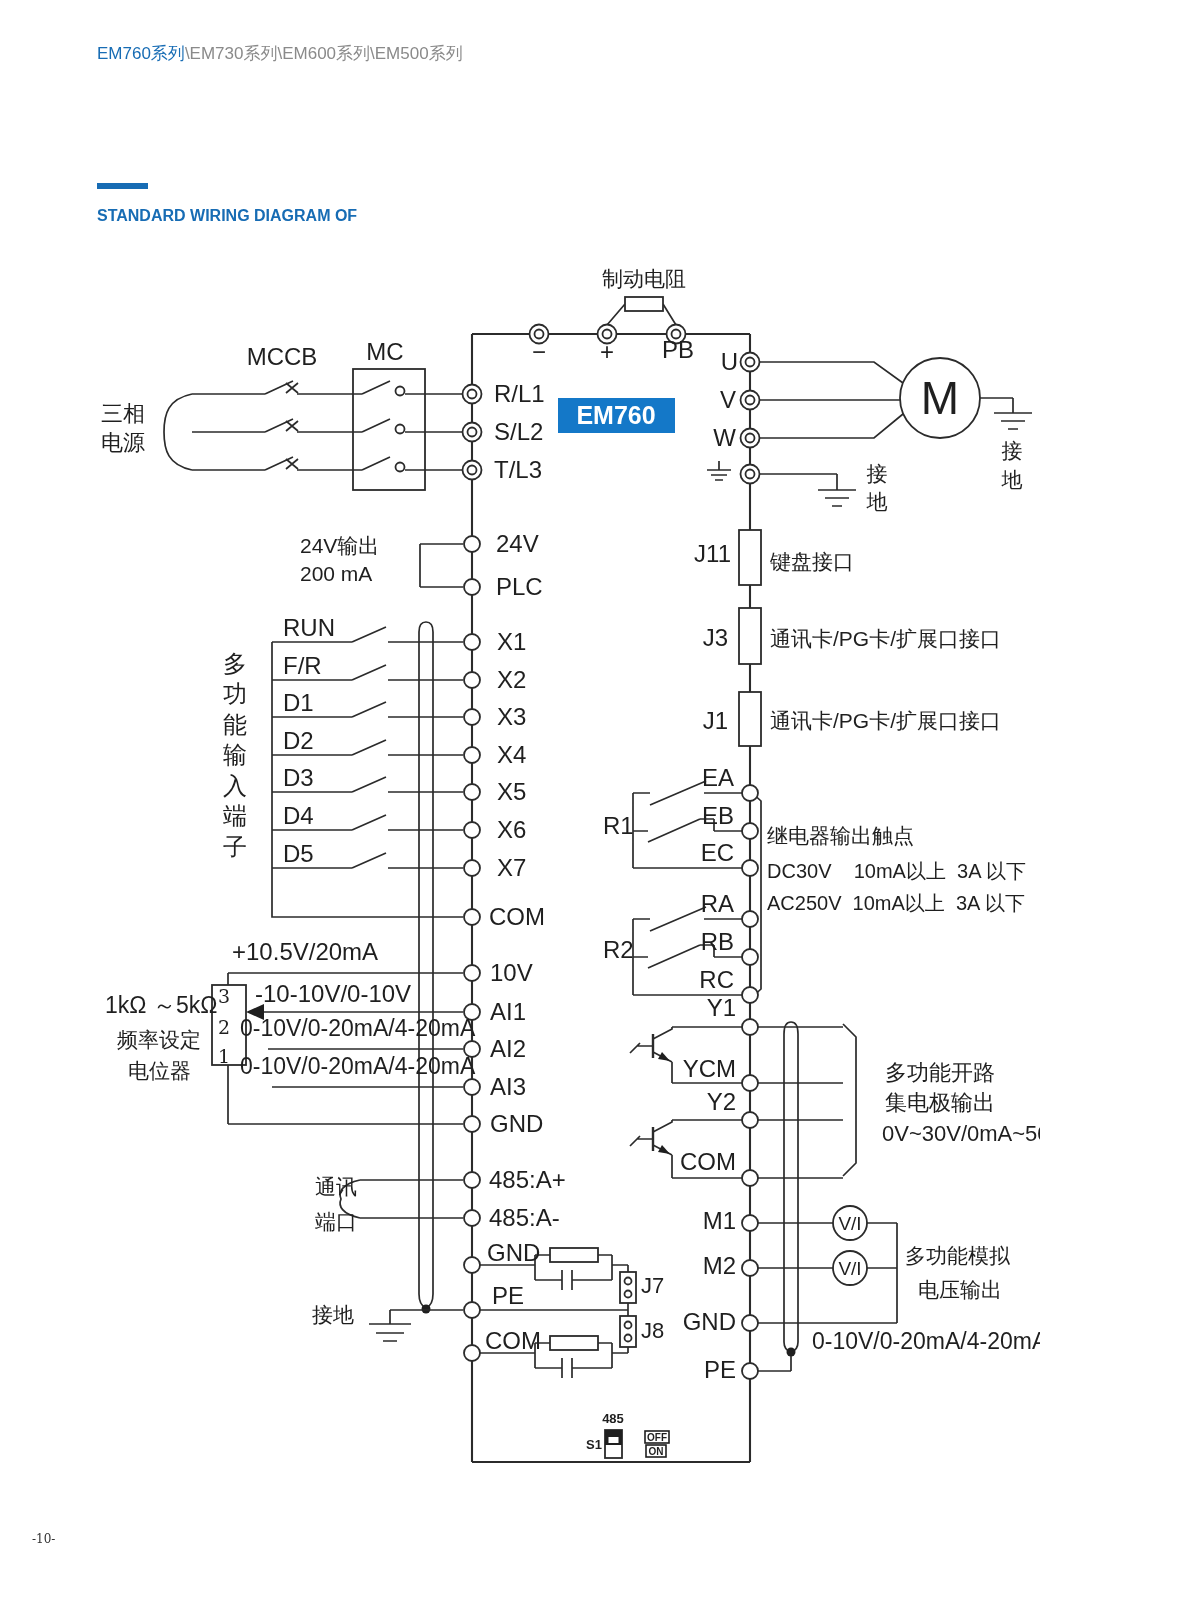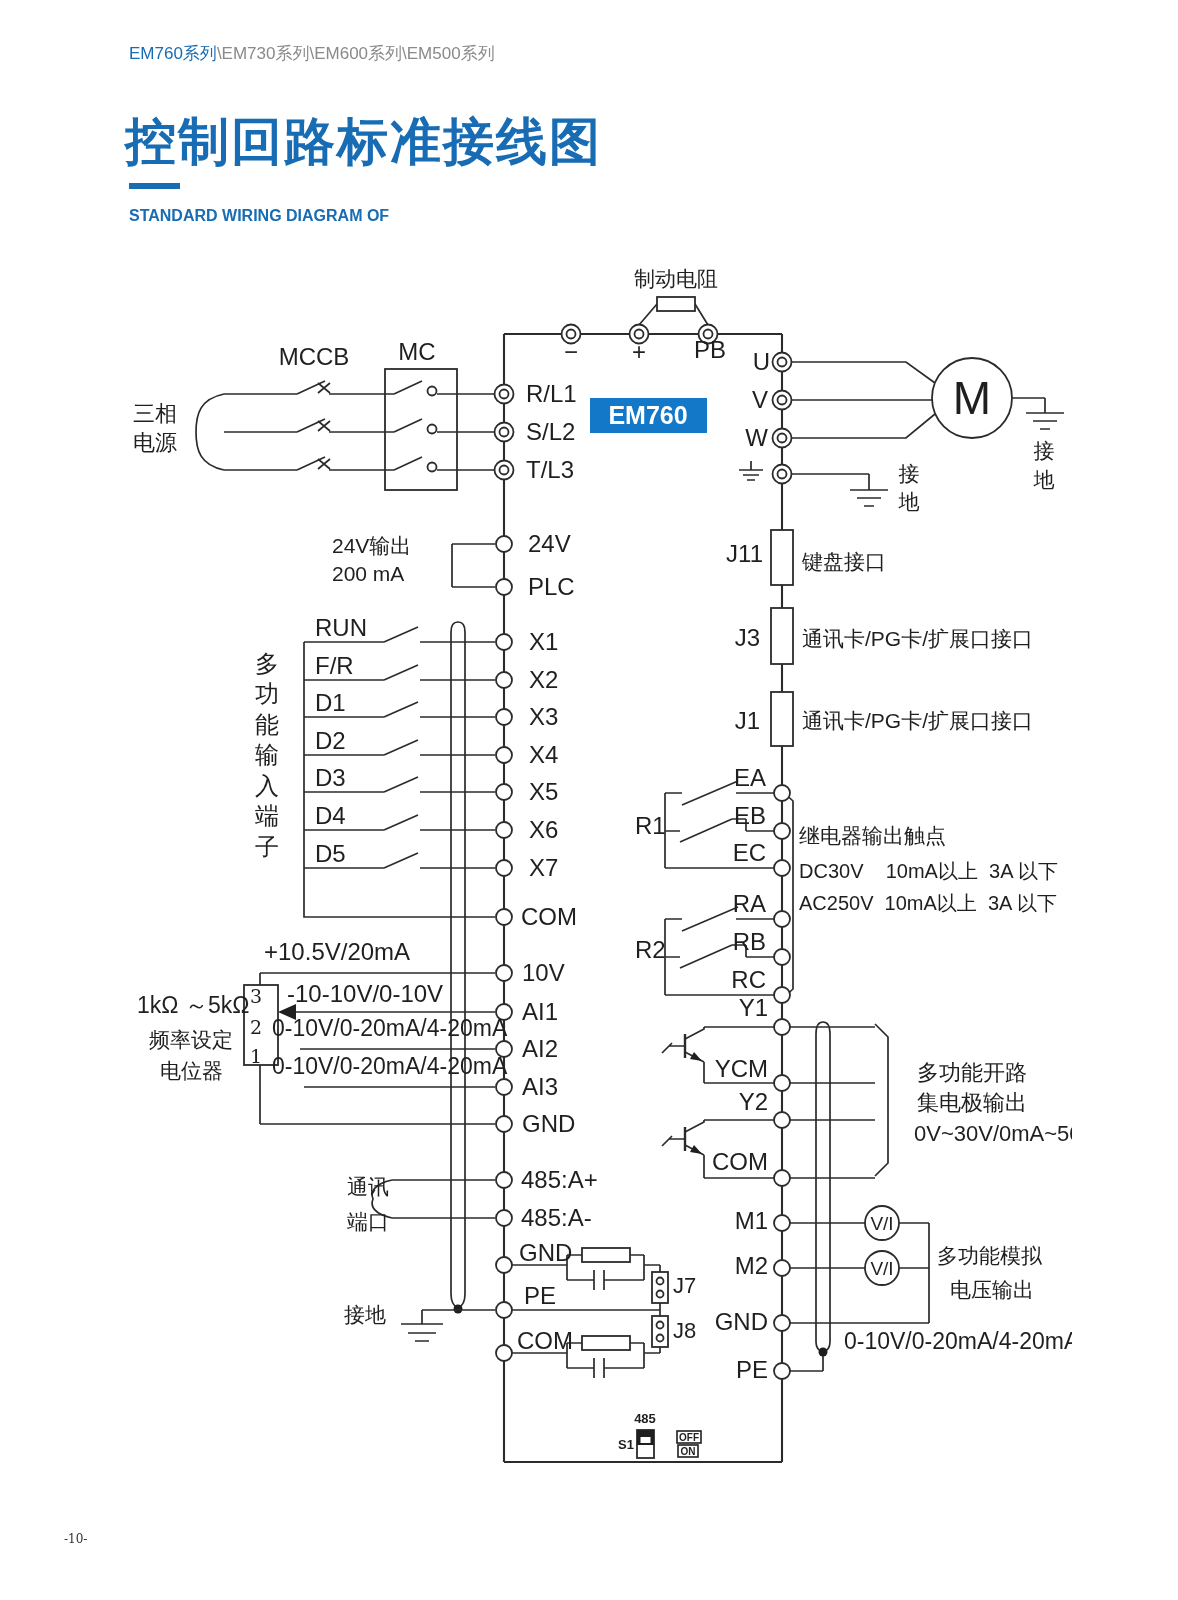--- a/index.html
+++ b/index.html
@@ -1,18 +1,18 @@
 <!DOCTYPE html>
 <html style="--accent: #176cb4; --device_box: #1478c8; --muted: #8a8a8a; --ink: #1f1f1f; --line: #2b2b2b;"><head>
 <meta charset="utf-8">
 <style>
   :root { --accent:#176cb4; --device_box:#1478c8; --muted:#8a8a8a; --ink:#1f1f1f; --line:#2b2b2b; }
   * { margin:0; padding:0; box-sizing:border-box; }
   body { background:#ffffff; font-family:"Liberation Sans","DejaVu Sans",sans-serif; }
-  .page { position:relative; width:1040px; height:1600px; background:#fff; overflow:hidden;margin-left:32px; }
+  .page { position:relative; width:1040px; height:1600px; background:#fff; overflow:hidden; }
   .breadcrumb { position:absolute; left:97px; top:42px; font-size:17px; }
   .breadcrumb .hl { color:var(--accent); }
   .breadcrumb .rest { color:var(--muted); }
   .title { position:absolute; left:93px; top:108px; font-size:51px; font-weight:800; letter-spacing:2px; color:var(--accent); }
   .title-dash { position:absolute; left:97px; top:183px; width:51px; height:6px; background:var(--accent); }
   .subtitle { position:absolute; left:97px; top:201px; font-size:16px; font-weight:bold; line-height:30px; color:var(--accent); }
   .pageno { position:absolute; left:32px; top:1532px; font-size:12px; color:#333; font-family:"DejaVu Serif",serif; }
   svg text { font-family:"Liberation Sans","DejaVu Sans",sans-serif; fill:var(--ink); white-space:pre; }
   .wire { stroke:var(--line); stroke-width:1.7; fill:none; }
   .wire2 { stroke:var(--line); stroke-width:2.1; fill:none; }
@@ -28,21 +28,20 @@
   .devtxt { fill:#ffffff; font-size:25px; font-weight:bold; }
 </style>
 </head>
 <body>
 
 <div class="page">
 
   <div class="breadcrumb">
     <span class="hl">EM760系列</span><span class="rest">\EM730系列\EM600系列\EM500系列</span>
   </div>
-  <div class="title">控制回路标准接线图</div>
   <div class="title-dash"></div>
   <div class="subtitle">
     <div>STANDARD WIRING DIAGRAM OF</div>
   </div>
   <div class="pageno">-10-</div>
 
   <svg width="1178" height="1600" viewBox="0 0 1178 1600">
 
     <path class="wire2" d="M472,334 H750 M472,334 V1462 M750,334 V1462 M472,1462 H750"></path>
 

